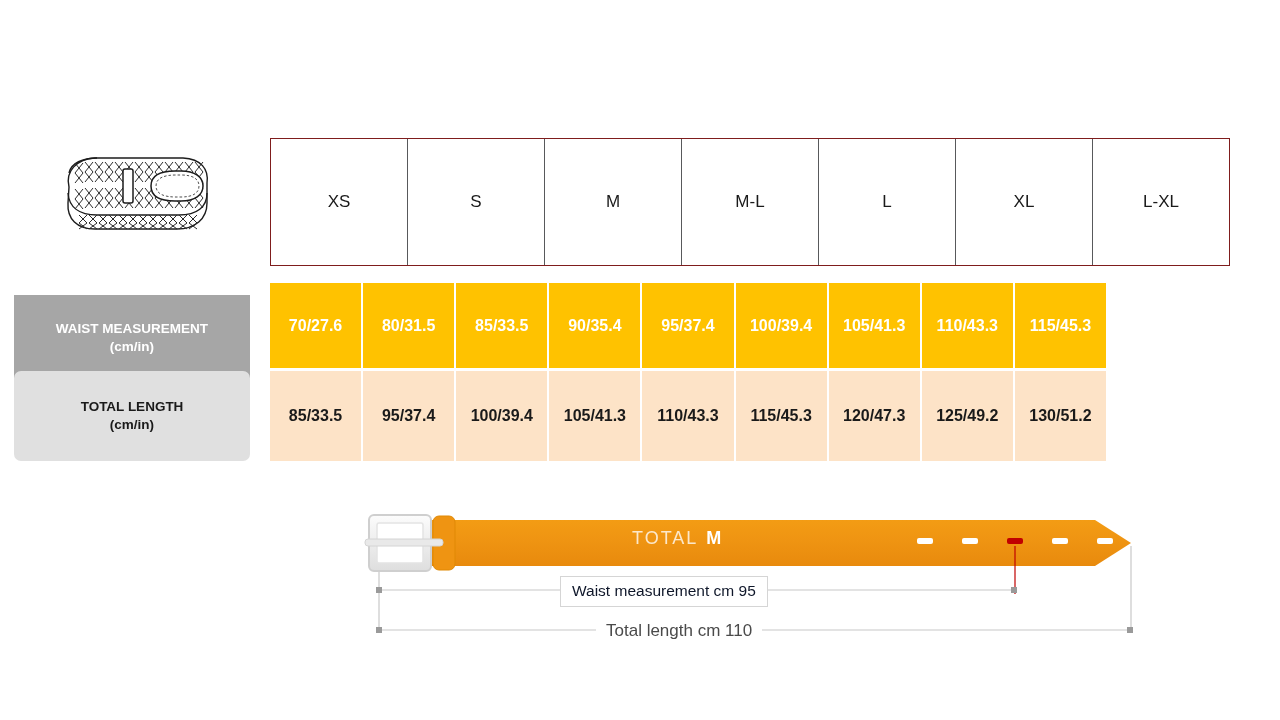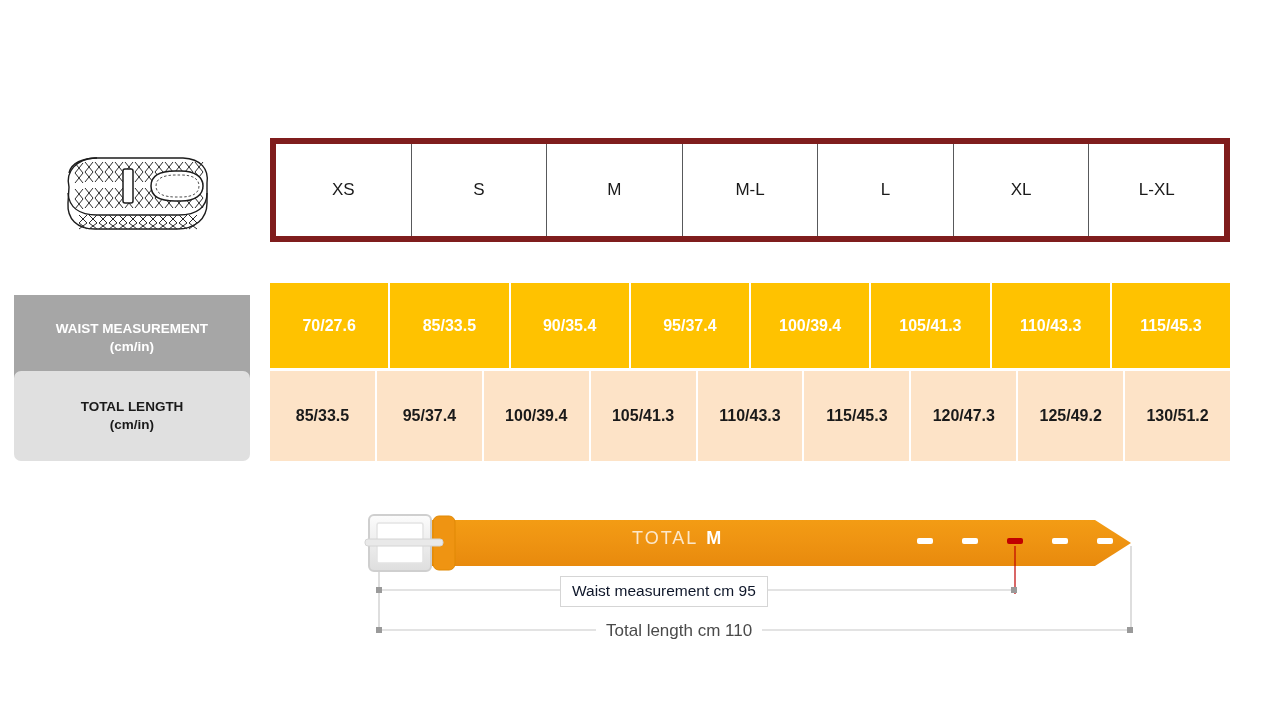--- a/index.html
+++ b/index.html
@@ -13,23 +13,23 @@
 
   
   #belt-photo {
     position:absolute; left:55px; top:143px;
     width:162px; height:98px;
   }
 
   
   #size-table {
     position:absolute; left:270px; top:138px;
-    width:960px; height:104px;
+    width:960px; height:128px;
     display:flex;
-    border:6px solid #7f1d1d;
+    border:1px solid #7f1d1d;
   }
   #size-table .hcell {
     flex:1 1 0;
     border-right:1px solid #58595b;
     display:flex; align-items:center; justify-content:center;
     font-size:17px; color:#1a1a1a;
   }
   #size-table .hcell:last-child { border-right:none; }
 
   
@@ -51,21 +51,21 @@
   #length-label {
     top:371px; height:90px;
     background:#e0e0e0; color:#1a1a1a;
     font-size:13.5px;
     border-radius:7px;
   }
   .row-label .unit { font-weight:bold; }
 
   .value-row {
     position:absolute; left:270px;
-    width:960px;
+    width:836px;
     display:flex;
   }
   .value-row .vcell {
     flex:1 1 0;
     display:flex; align-items:center; justify-content:center;
     font-weight:bold; font-size:16px;
     border-right:2px solid #ffffff;
   }
   .value-row .vcell:last-child { border-right:none; }
 
@@ -166,20 +166,21 @@
   <div class="hcell">XL</div>
   <div class="hcell">L-XL</div>
 </div>
 
 <div class="row-label" id="waist-label">
   <span>WAIST MEASUREMENT</span>
   <span class="unit">(cm/in)</span>
 </div>
 <div class="value-row" id="waist-values">
   <div class="vcell">70/27.6</div>
+  <div class="vcell">80/31.5</div>
   <div class="vcell">85/33.5</div>
   <div class="vcell">90/35.4</div>
   <div class="vcell">95/37.4</div>
   <div class="vcell">100/39.4</div>
   <div class="vcell">105/41.3</div>
   <div class="vcell">110/43.3</div>
   <div class="vcell">115/45.3</div>
 </div>
 
 <div class="row-label" id="length-label">

